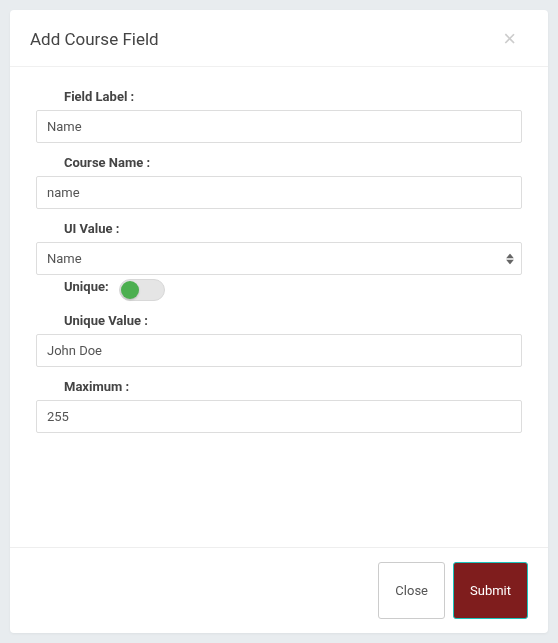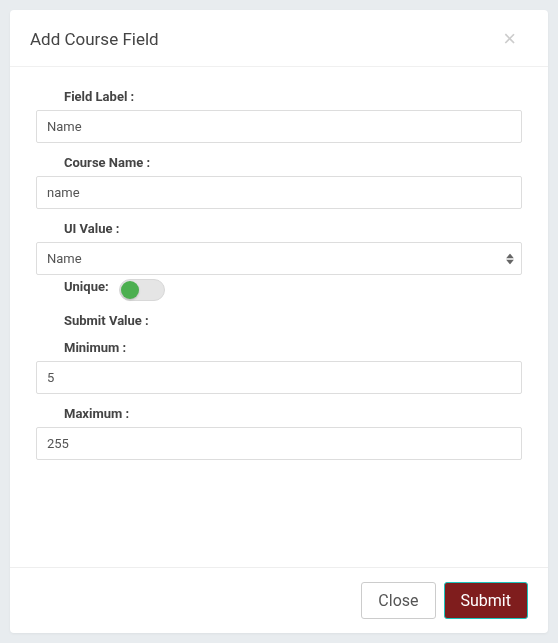--- a/index.html
+++ b/index.html
@@ -128,23 +128,23 @@
       box-shadow: 0 1px 2px rgba(0,0,0,0.2);
     }
     .modal-footer {
       padding: 14px 20px;
       border-top: 1px solid #eee;
       display: flex;
       justify-content: flex-end;
       gap: 8px;
     }
     .btn {
-      padding: 8px 16px;
+      padding: 20px 16px;
       border-radius: 3px;
-      font-size: 16px;
+      font-size: 13px;
       cursor: pointer;
       font-family: inherit;
     }
     .btn-default {
       background: #fff;
       border: 1px solid #ccc;
       color: #555;
     }
     .btn-primary {
       background: #7f1d1d;
@@ -191,27 +191,24 @@
     </div>
 
     <div class="form-inline">
       <label class="form-label">Unique:</label>
       <div class="toggle">
         <div class="toggle-knob"></div>
       </div>
     </div>
 
     <div class="form-group">
-      <label class="form-label">Submit Value :</label>
-    </div>
-
-    <div class="form-group">
-      <label class="form-label">Minimum :</label>
-      <input type="text" class="form-input" value="5" style="">
-    </div>
+      <label class="form-label">Unique Value :</label>
+      <input type="text" class="form-input" value="John Doe" style="">
+    </div>
+
 
     <div class="form-group">
       <label class="form-label">Maximum :</label>
       <input type="text" class="form-input" value="255" style="">
     </div>
 
 
   </div>
 
   <div class="modal-footer">

